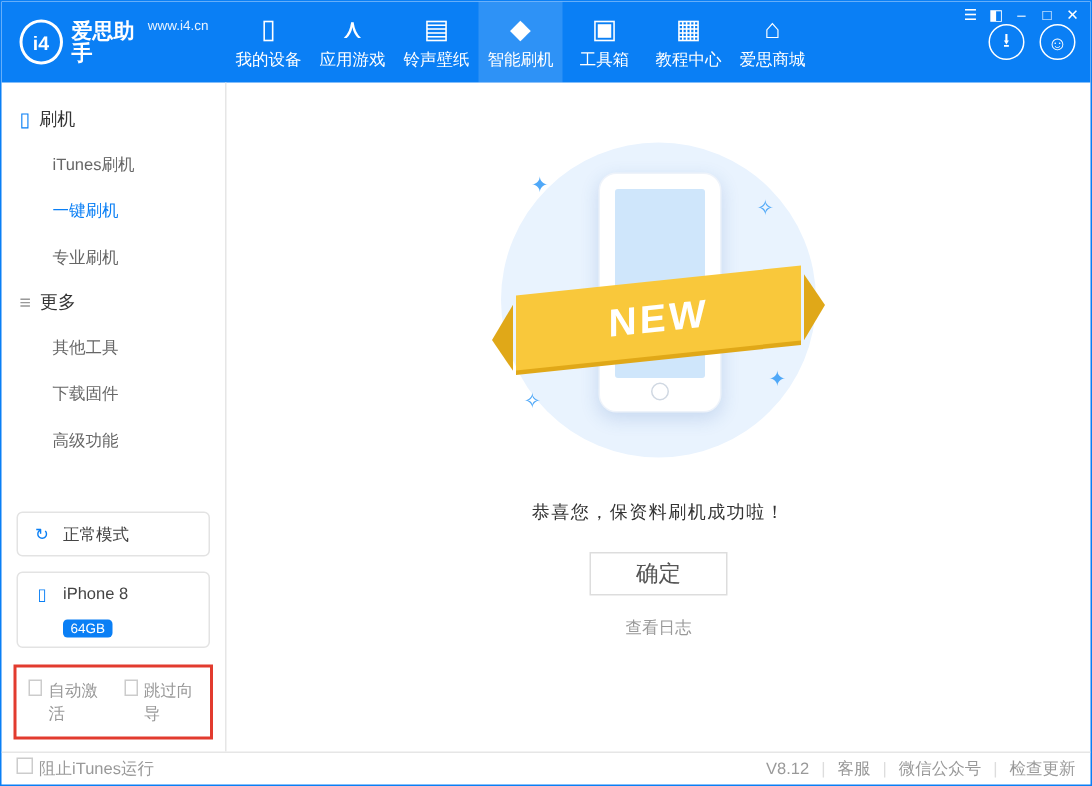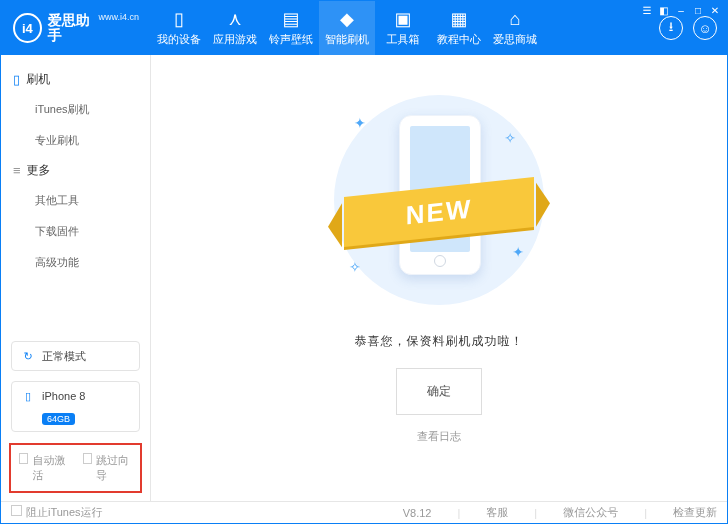--- a/index.html
+++ b/index.html
@@ -38,25 +38,25 @@
 .sparkle{position:absolute;color:#4fa8f8;font-size:14px}
 .s1{top:20px;left:20px}.s2{top:35px;right:28px}.s3{bottom:30px;left:15px}.s4{bottom:45px;right:20px}
 .phone{position:absolute;left:65px;top:20px;width:82px;height:160px;background:#fff;border-radius:12px;box-shadow:0 4px 12px rgba(50,100,180,.18);border:1px solid #eef3fa}
 .phone::before{content:"";position:absolute;top:10px;left:10px;right:10px;bottom:22px;background:#cfe6fb;border-radius:2px}
 .phone::after{content:"";position:absolute;bottom:7px;left:50%;transform:translateX(-50%);width:10px;height:10px;border:1px solid #d0d8e2;border-radius:50%}
 .ribbon{position:absolute;top:92px;left:10px;width:190px;height:50px;background:#f9c83b;transform:skewY(-6deg);display:flex;align-items:center;justify-content:center;font-weight:bold;font-size:26px;color:#fff;letter-spacing:2px;box-shadow:0 3px 0 #e0a818}
 .ribbon::before,.ribbon::after{content:"";position:absolute;top:14px;border:14px solid transparent}
 .ribbon::before{left:-16px;border-right-color:#e0a818;border-left:none;border-top-width:22px;border-bottom-width:22px;top:6px}
 .ribbon::after{right:-16px;border-left-color:#e0a818;border-right:none;border-top-width:22px;border-bottom-width:22px;top:6px}
 .success-msg{font-size:12px;color:#333;margin-top:28px;letter-spacing:1px}
-.ok-btn{margin-top:18px;border:1px solid #ddd;background:#fff;padding:14px 30px;font-size:12px;color:#555;cursor:pointer}
+.ok-btn{margin-top:18px;border:1px solid #ddd;background:#fff;padding:4px 30px;font-size:15px;color:#555;cursor:pointer}
 .log-link{font-size:11px;color:#999;margin-top:14px;cursor:pointer}
 .footer{height:22px;border-top:1px solid #e6e6e6;display:flex;align-items:center;font-size:11px;color:#999;padding:0 10px}
 .footer .left{display:flex;align-items:center;gap:4px}
-.footer .right{margin-left:auto;display:flex;gap:26px;align-items:center}
+.footer .right{margin-left:auto;display:flex;gap:8px;align-items:center}
 .sep{color:#ddd}
 </style>
 </head>
 <body>
 
 <div class="header">
   <div class="logo">
     <div class="logo-badge">i4</div>
     <div class="logo-text">
       <span class="t1">爱思助手</span>
@@ -106,20 +106,21 @@
   </div>
 </div>
 
 <div class="body">
   <div class="sidebar">
     <div class="side-section-title">
       <span class="icn">▯</span>
       <span>刷机</span>
     </div>
     <div class="side-item">iTunes刷机</div>
+    <div class="side-item active">一键刷机</div>
     <div class="side-item">专业刷机</div>
 
     <div class="side-section-title muted">
       <span class="icn">≡</span>
       <span>更多</span>
     </div>
     <div class="side-item">其他工具</div>
     <div class="side-item">下载固件</div>
     <div class="side-item">高级功能</div>
 

